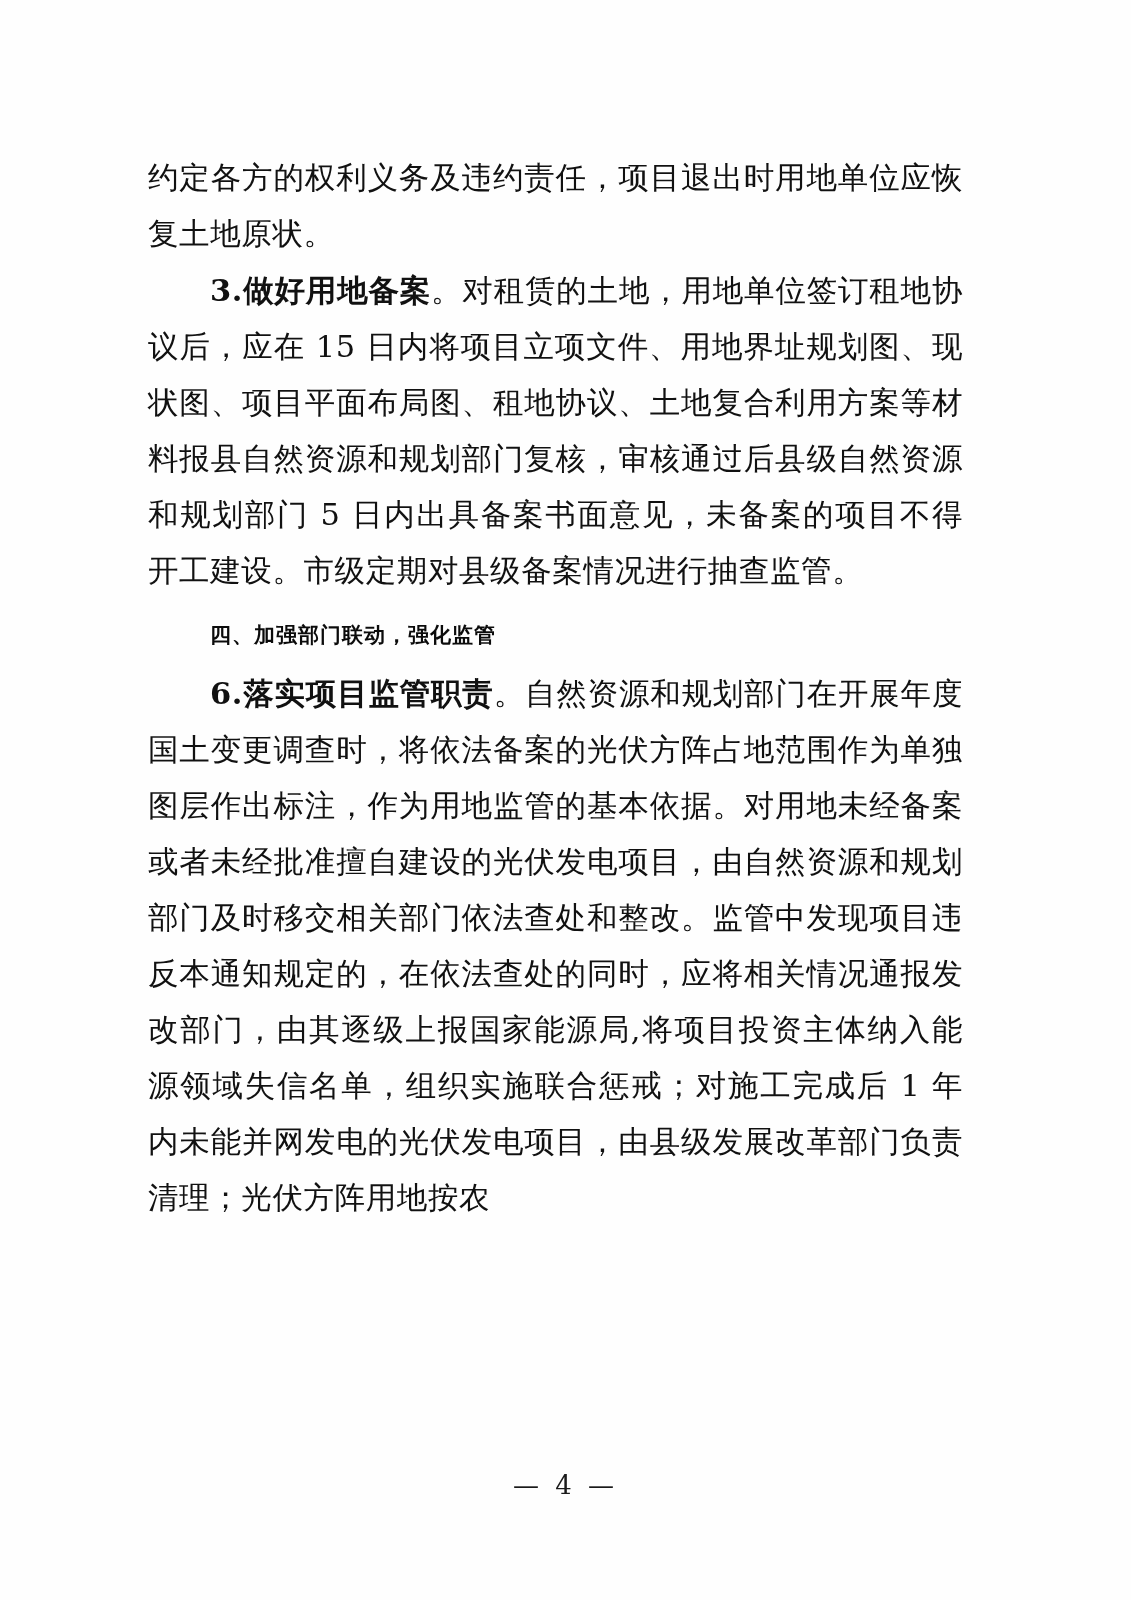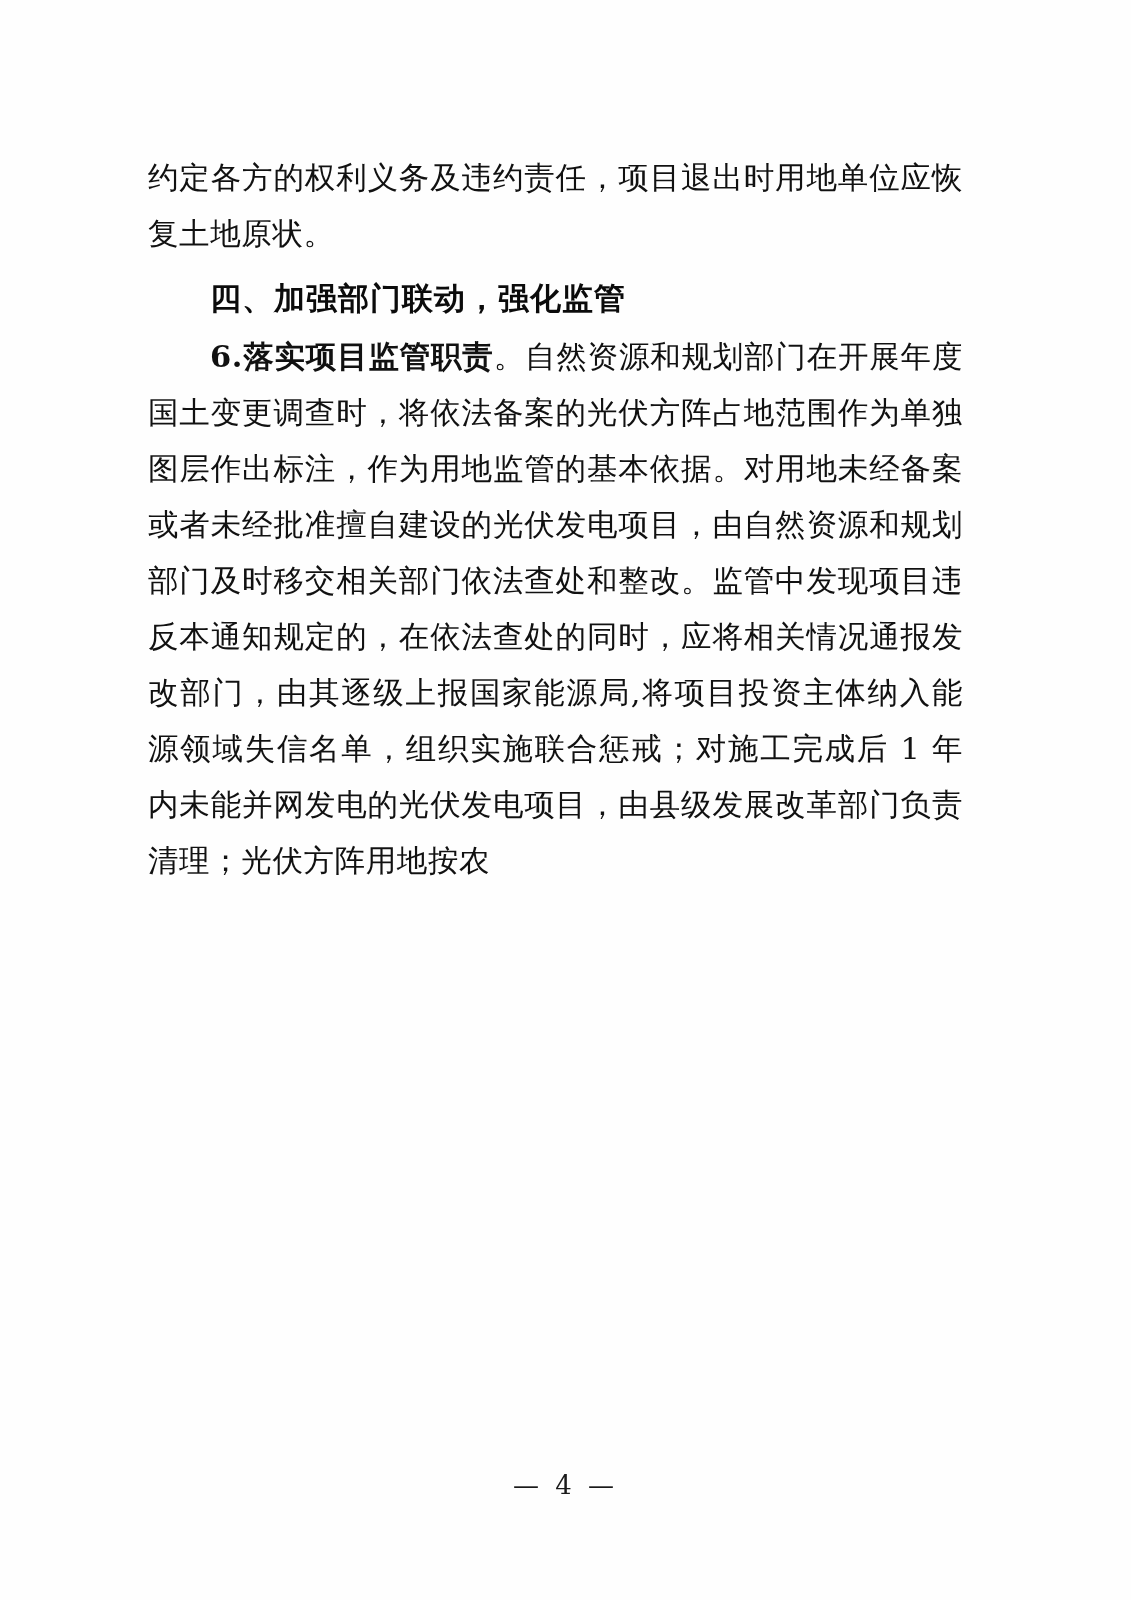--- a/index.html
+++ b/index.html
@@ -42,21 +42,21 @@
     margin-top: 0px;
   }
   .indent {
     text-indent: 62px;
   }
   .bold {
     font-weight: 700;
   }
   .heading {
     margin: 0;
-    font-size: 31px;
+    font-size: 21px;
     line-height: 60px;
     font-weight: 700;
     text-indent: 62px;
     letter-spacing: 1px;
     color: #0b0b0b;
   }
   .spacer-sm { height: 6px; }
   .footer {
     position: absolute;
     left: 0;
@@ -71,20 +71,21 @@
 </style>
 </head>
 <body>
 
 <div class="page">
 
   <div class="body-area">
 
     <p class="para">约定各方的权利义务及违约责任，项目退出时用地单位应恢复土地原状。</p>
 
+    <p class="para indent"><span class="bold">3.做好用地备案</span><span>。对租赁的土地，用地单位签订租地协议后，应在 15 日内将项目立项文件、用地界址规划图、现状图、项目平面布局图、租地协议、土地复合利用方案等材料报县自然资源和规划部门复核，审核通过后县级自然资源和规划部门 5 日内出具备案书面意见，未备案的项目不得开工建设。市级定期对县级备案情况进行抽查监管。</span></p>
 
 
     <div class="spacer-sm"></div>
 
     <p class="heading">四、加强部门联动，强化监管</p>
 
     <p class="para indent"><span class="bold">6.落实项目监管职责</span><span>。自然资源和规划部门在开展年度国土变更调查时，将依法备案的光伏方阵占地范围作为单独图层作出标注，作为用地监管的基本依据。对用地未经备案或者未经批准擅自建设的光伏发电项目，由自然资源和规划部门及时移交相关部门依法查处和整改。监管中发现项目违反本通知规定的，在依法查处的同时，应将相关情况通报发改部门，由其逐级上报国家能源局,将项目投资主体纳入能源领域失信名单，组织实施联合惩戒；对施工完成后 1 年内未能并网发电的光伏发电项目，由县级发展改革部门负责清理；光伏方阵用地按农</span></p>
 
   </div>
 

